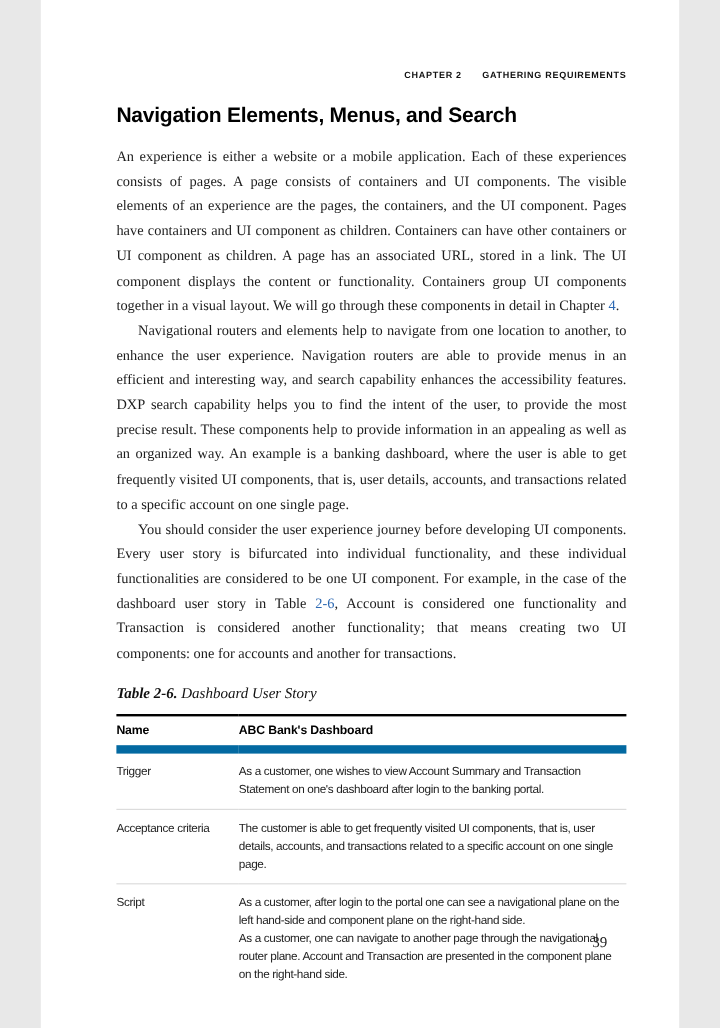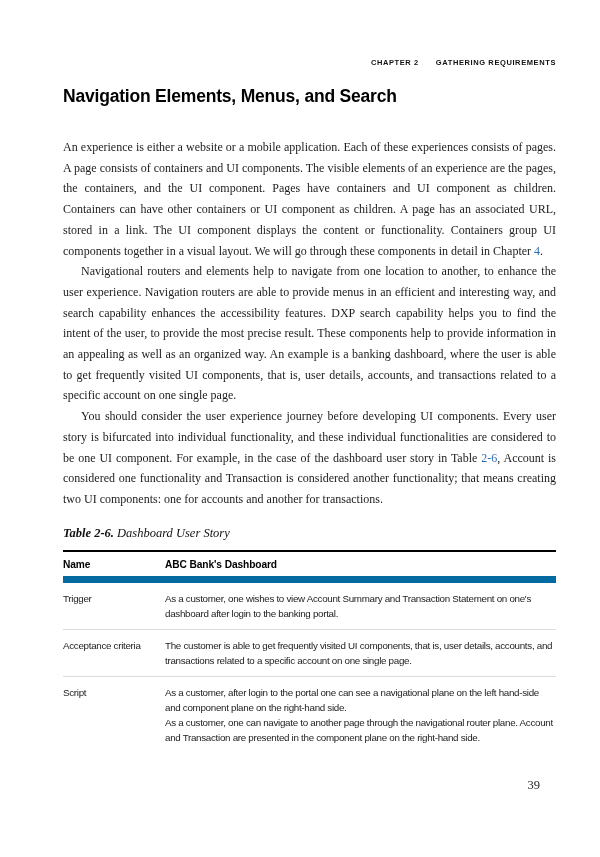--- a/index.html
+++ b/index.html
@@ -1,19 +1,19 @@
 <!DOCTYPE html>
 <html><head>
 <meta charset="utf-8">
 <style>
   * { margin: 0; padding: 0; box-sizing: border-box; }
   html, body { background: #e8e8e8; }
   .page {
     position: relative;
-    width: 600px;
+    width: 532px;
     height: 857px;
     margin: 0 auto;
     background: #ffffff;
     font-family: "Liberation Serif", serif;
     color: #1c1c1c;
     padding: 58px 44px 0 63px;
     overflow: hidden;
   }
   .running-header {
     text-align: right;
@@ -24,21 +24,21 @@
     color: #111;
     margin-bottom: 19px;
   }
   .rh-section { margin-left: 17px; }
   .heading {
     font-family: "Liberation Sans", sans-serif;
     font-size: 17.5px;
     font-weight: bold;
     letter-spacing: -0.2px;
     color: #000;
-    margin-bottom: 30px;
+    margin-bottom: 13px;
   }
   .body-para {
     font-size: 12px;
     line-height: 20.7px;
     text-align: justify;
     color: #1c1c1c;
   }
   .body-para.indent { text-indent: 18px; }
   a.xref {
     color: #2d69b3;

